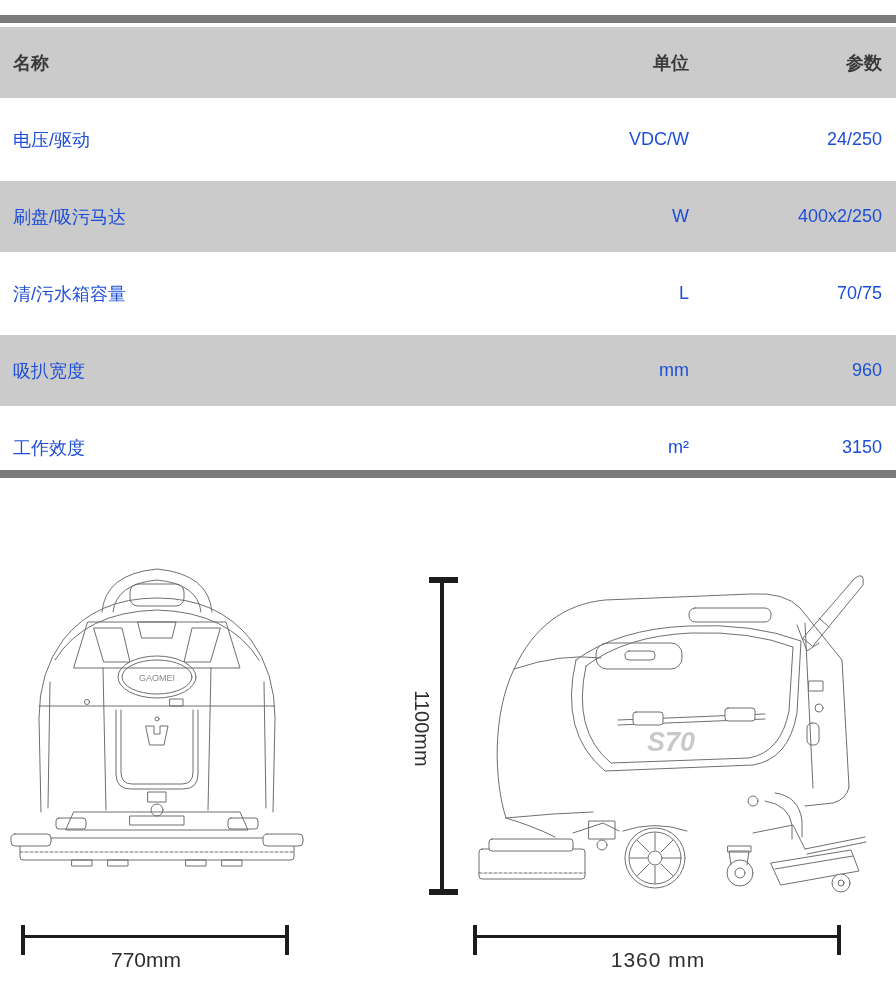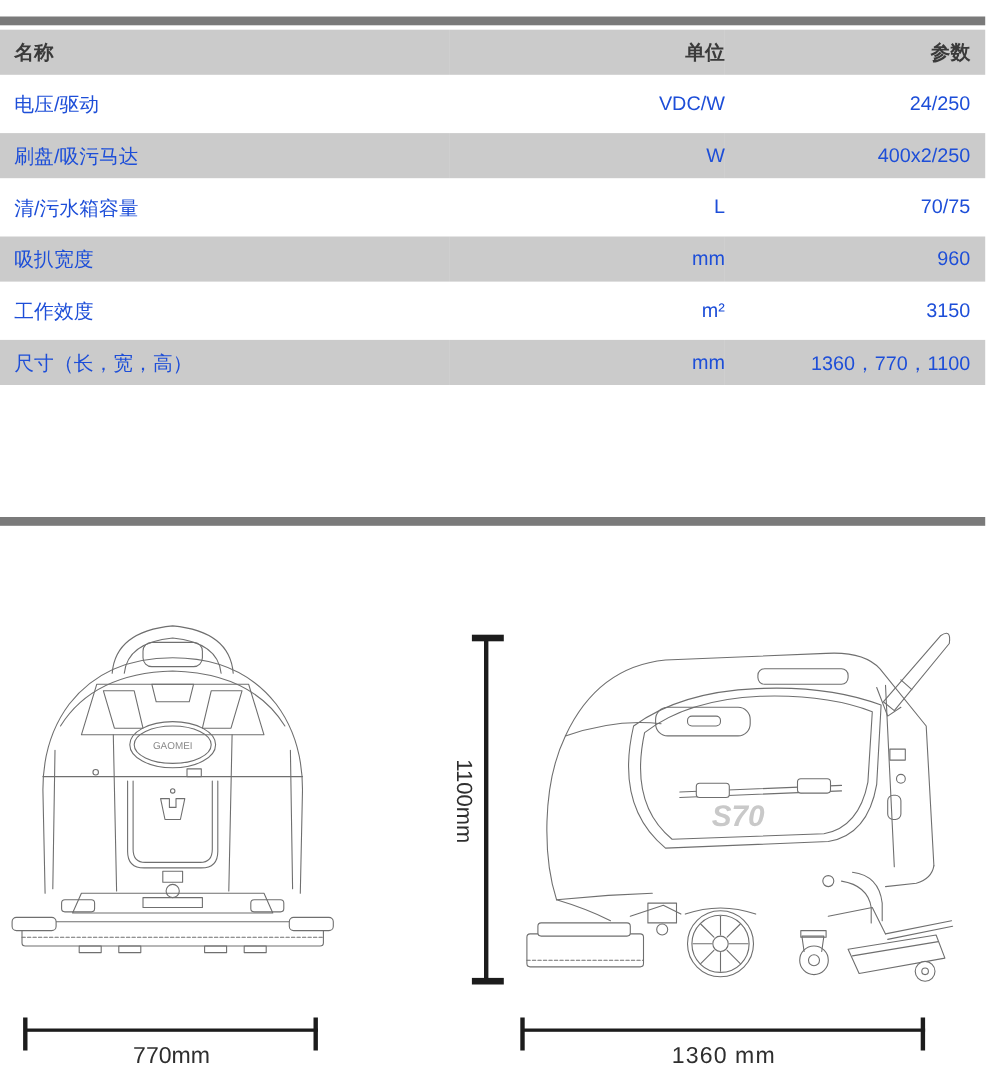--- a/index.html
+++ b/index.html
@@ -8,21 +8,21 @@
     font-family:"Liberation Sans","DejaVu Sans",sans-serif;color:#454545;
   }
   
   .bar{position:absolute;left:0;width:896px;height:8px;background:#7a7a7a;}
   .bar.top{top:15px;}
   .bar.bottom{top:470px;}
   table.spec{
     position:absolute;left:0;top:21px;width:896px;
     border-collapse:separate;border-spacing:0 6px;table-layout:fixed;
   }
-  table.spec th,table.spec td{height:41px;padding:0;vertical-align:middle;background:#ffffff;}
+  table.spec th,table.spec td{height:41px;padding:15px;vertical-align:middle;background:#ffffff;}
   table.spec .c-name{width:396px;padding-left:13px;text-align:left;font-size:18px;}
   table.spec .c-unit{width:250px;text-align:right;font-size:18px;}
   table.spec .c-val {text-align:right;padding-right:14px;font-size:18px;}
   table.spec thead th{background:#cbcbcb;font-weight:bold;font-size:20px;color:#3a3a3a;}
   table.spec tbody tr:nth-child(even) td{background:#cbcbcb;}
   table.spec tbody td{color:#1d4ed8;}
   
   svg{position:absolute;}
   .lineart{stroke:#6f6f6f;stroke-width:1;fill:none;stroke-linejoin:round;stroke-linecap:round;}
   
@@ -30,21 +30,21 @@
   .vline {left:440px;top:579px;width:4px;height:312px;}
   .vcap-t{left:429px;top:577px;width:29px;height:6px;}
   .vcap-b{left:429px;top:889px;width:29px;height:6px;}
   .vlabel{
     position:absolute;left:351px;top:717px;width:140px;text-align:center;
     font-size:20px;color:#2e2e2e;transform:rotate(90deg);
   }
   .hline1{left:23px;top:935px;width:266px;height:3px;}
   .htickA{left:21px;top:925px;width:4px;height:30px;}
   .htickB{left:285px;top:925px;width:4px;height:30px;}
-  .hlabel1{position:absolute;left:23px;top:948px;width:266px;text-align:center;font-size:21px;color:#2e2e2e;}
+  .hlabel1{position:absolute;left:13px;top:948px;width:266px;text-align:center;font-size:21px;color:#2e2e2e;}
   .hline2{left:475px;top:935px;width:366px;height:3px;}
   .htickC{left:473px;top:925px;width:4px;height:30px;}
   .htickD{left:837px;top:925px;width:4px;height:30px;}
   .hlabel2{position:absolute;left:475px;top:948px;width:366px;text-align:center;font-size:21px;color:#2e2e2e;letter-spacing:1px;}
 </style>
 </head>
 <body>
 
 <div class="canvas">
 
@@ -76,25 +76,20 @@
       </tr>
       <tr>
         <td class="c-name">吸扒宽度</td>
         <td class="c-unit">mm</td>
         <td class="c-val">960</td>
       </tr>
       <tr>
         <td class="c-name">工作效度</td>
         <td class="c-unit">m²</td>
         <td class="c-val">3150</td>
-      </tr>
-      <tr>
-        <td class="c-name">尺寸（长，宽，高）</td>
-        <td class="c-unit">mm</td>
-        <td class="c-val">1360，770，1100</td>
       </tr>
     </tbody>
   </table>
 
   <div class="bar bottom"></div>
 
   <svg style="left:10px;top:560px;" width="295" height="325" viewBox="0 0 295 325">
     <g class="lineart">
 
       <g>

